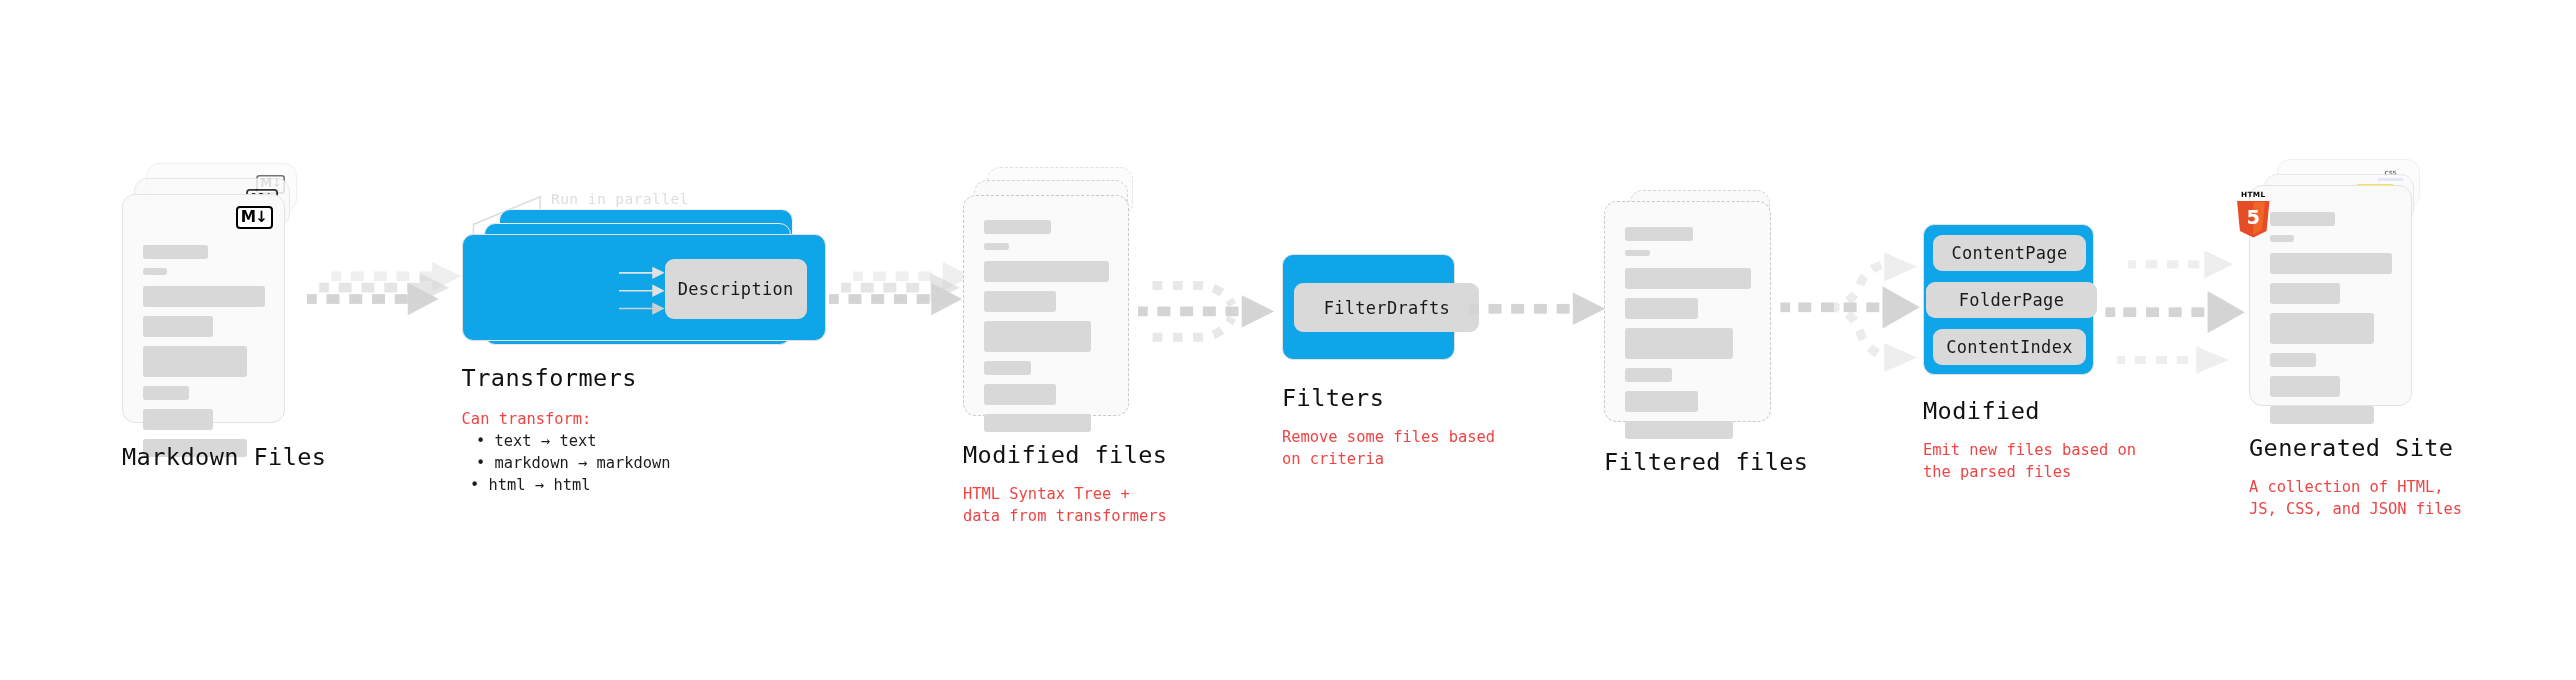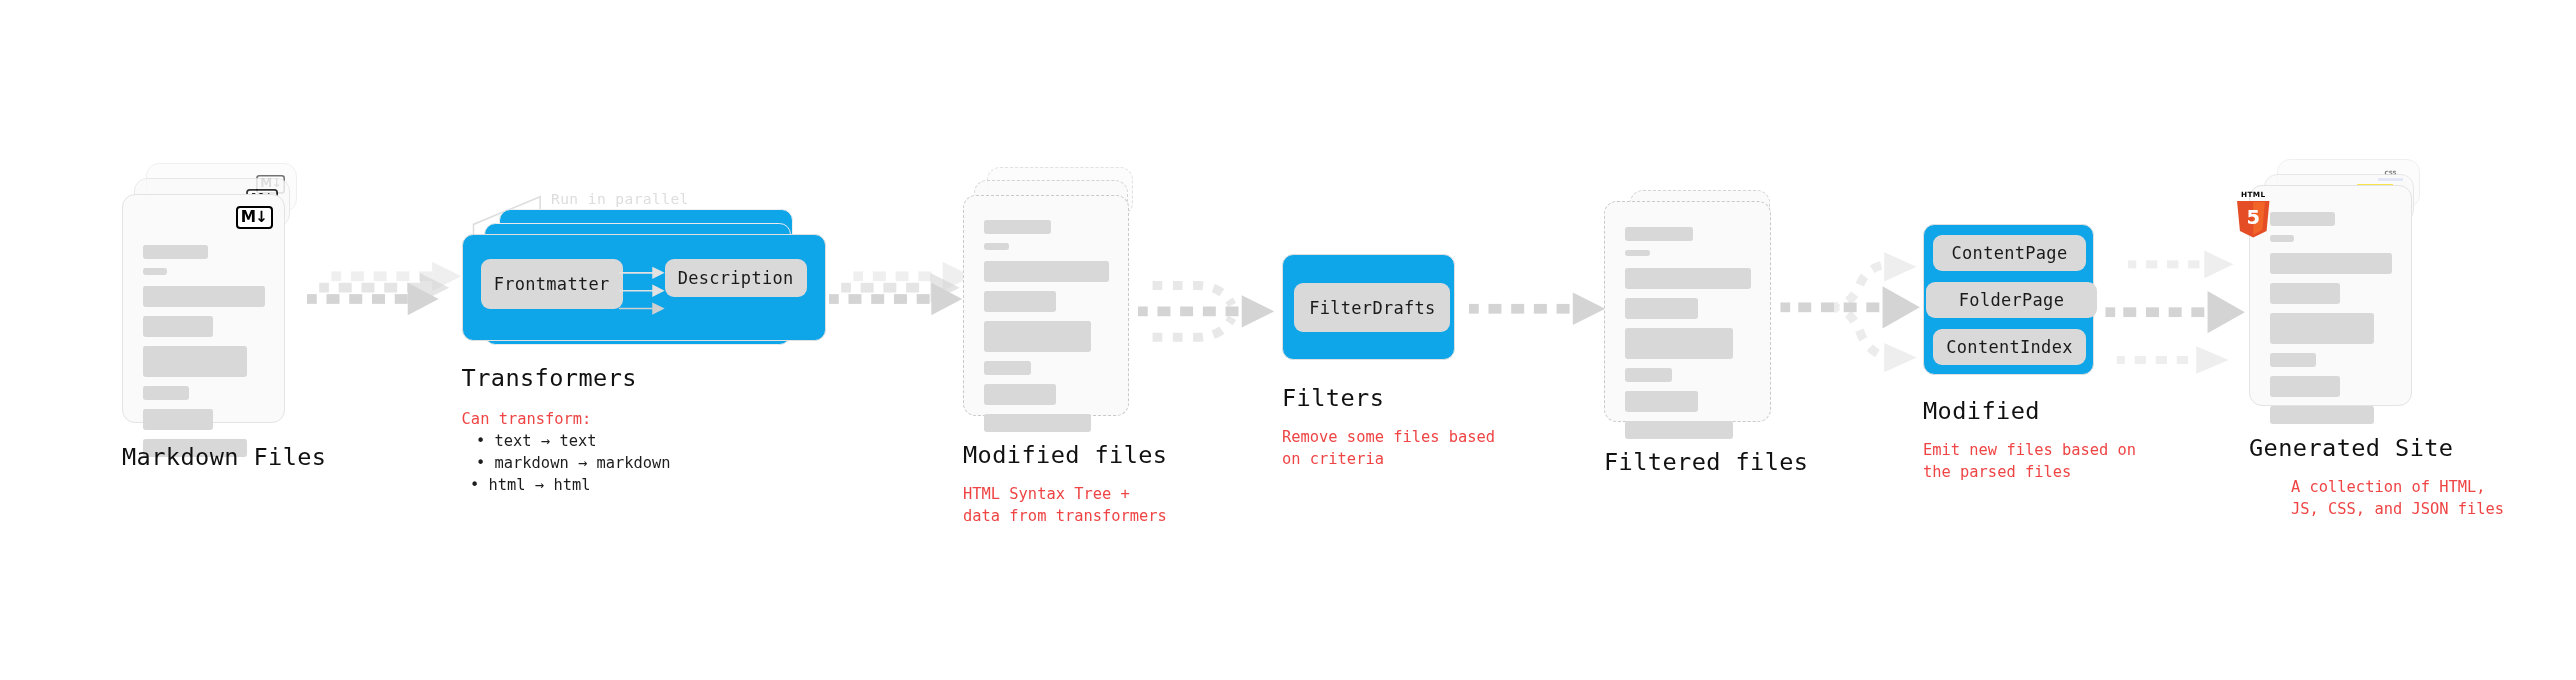--- a/index.html
+++ b/index.html
@@ -218,24 +218,21 @@
       <div class="pill ghost2" style="left:21px; top:18px; width:106px; height:57px;"></div>
       <div class="pill ghost2" style="left:167px; top:18px; width:106px; height:57px;"></div>
     </div>
 
     <div class="proc-box" style="left:37px; top:36px; width:307px; height:122px; border-color:#ebebeb;">
       <div class="pill ghost1" style="left:21px; top:19.5px; width:114px; height:59px;"></div>
       <div class="pill ghost1" style="left:172px; top:19.5px; width:114px; height:59px;"></div>
     </div>
 
     <div class="proc-box" style="left:14.6px; top:47px; width:364px; height:107px;">
-      <div class="pill" style="left:18px; top:23.6px; width:142px; height:50px;">
-        <span>Frontmatter</span>
-      </div>
-      <div class="pill" style="left:202px; top:23.6px; width:142px; height:38px;">
+      <div class="pill" style="left:202px; top:23.6px; width:142px; height:60px;">
         <span>Description</span>
       </div>
     </div>
 
     <svg class="ovl" width="73" height="73" style="left:172px; top:81px;" viewBox="0 0 90 90">
       <g stroke="#e2e2e2" stroke-width="2" fill="#e2e2e2">
         <line x1="0" y1="6" x2="42" y2="6"></line>  
           <polygon points="42,0 54,6 42,12"></polygon>
         <line x1="0" y1="28" x2="42" y2="28"></line> 
           <polygon points="42,22 54,28 42,34"></polygon>
@@ -312,21 +309,21 @@
       <rect x="24" y="72" width="16" height="12"></rect>
       <rect x="52" y="72" width="16" height="12"></rect>
       <rect x="80" y="72" width="16" height="12"></rect>
       <rect x="108" y="72" width="16" height="12"></rect>
       <polygon points="128,58 168,78 128,98"></polygon>
     </g>
   </svg>
 
   <div class="stage-node" style="left:1282px; top:254px;">
     <div class="proc-box" style="left:0px; top:0px; width:173px; height:106px;">
-      <div class="pill" style="left:11.4px; top:28px; width:156px; height:49px;">
+      <div class="pill" style="left:11.4px; top:28px; width:185px; height:49px;">
         <span>FilterDrafts</span>
       </div>
     </div>
     <div class="caption-title" style="left:0px; top:130px;">Filters</div>
     <div class="caption-sub" style="left:0px; top:172px;">Remove some files based
 on criteria</div>
   </div>
 
   <svg class="ovl" width="146" height="65" style="left:1469px; top:286px;" viewBox="0 0 180 80">
     <g fill="#d4d4d4">
@@ -445,18 +442,18 @@
           <div class="doc-line" style="width:100%;height:21px;"></div>
           <div class="doc-line" style="width:58%;height:21px;"></div>
           <div class="doc-line" style="width:86%;height:31px;"></div>
           <div class="doc-line" style="width:38%;height:14px;"></div>
           <div class="doc-line" style="width:58%;height:21px;"></div>
           <div class="doc-line" style="width:86%;height:18px;"></div>
         </div>
       </div>
     </div>
     <div class="caption-title" style="left:0px; top:275px;">Generated Site</div>
-    <div class="caption-sub" style="left:0px; top:317px;margin-left:42px;">A collection of HTML,
+    <div class="caption-sub" style="left:0px; top:317px;">A collection of HTML,
 JS, CSS, and JSON files</div>
   </div>
 
 </div>
 
 
 </body></html>

